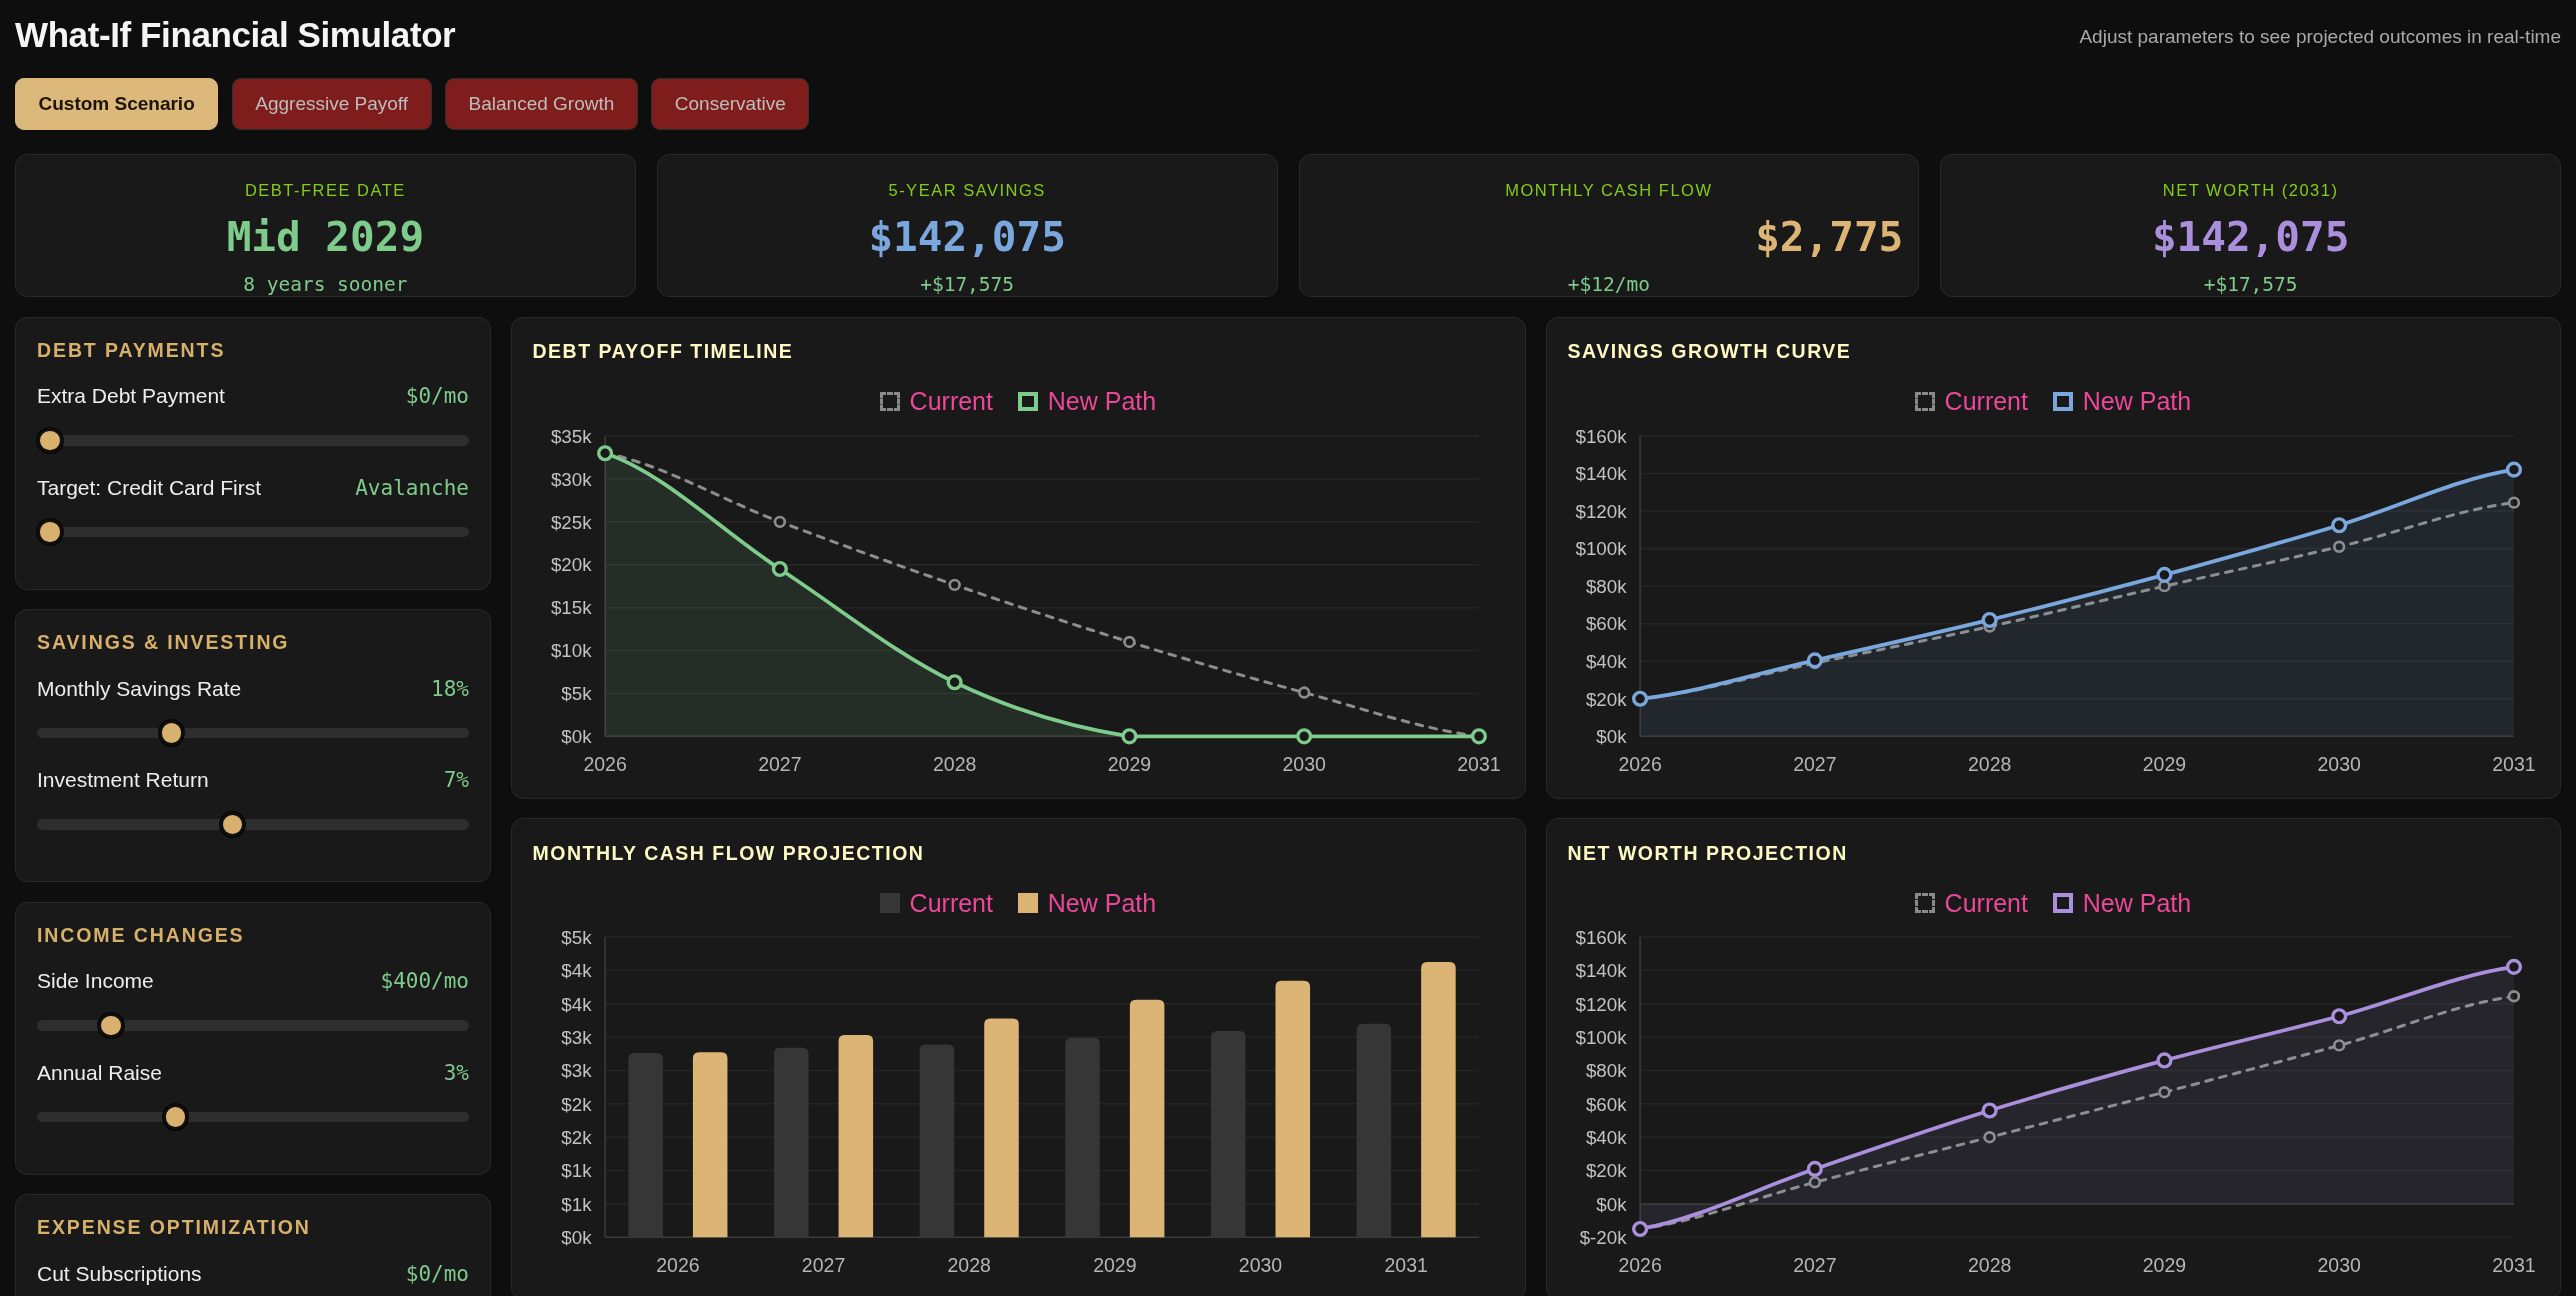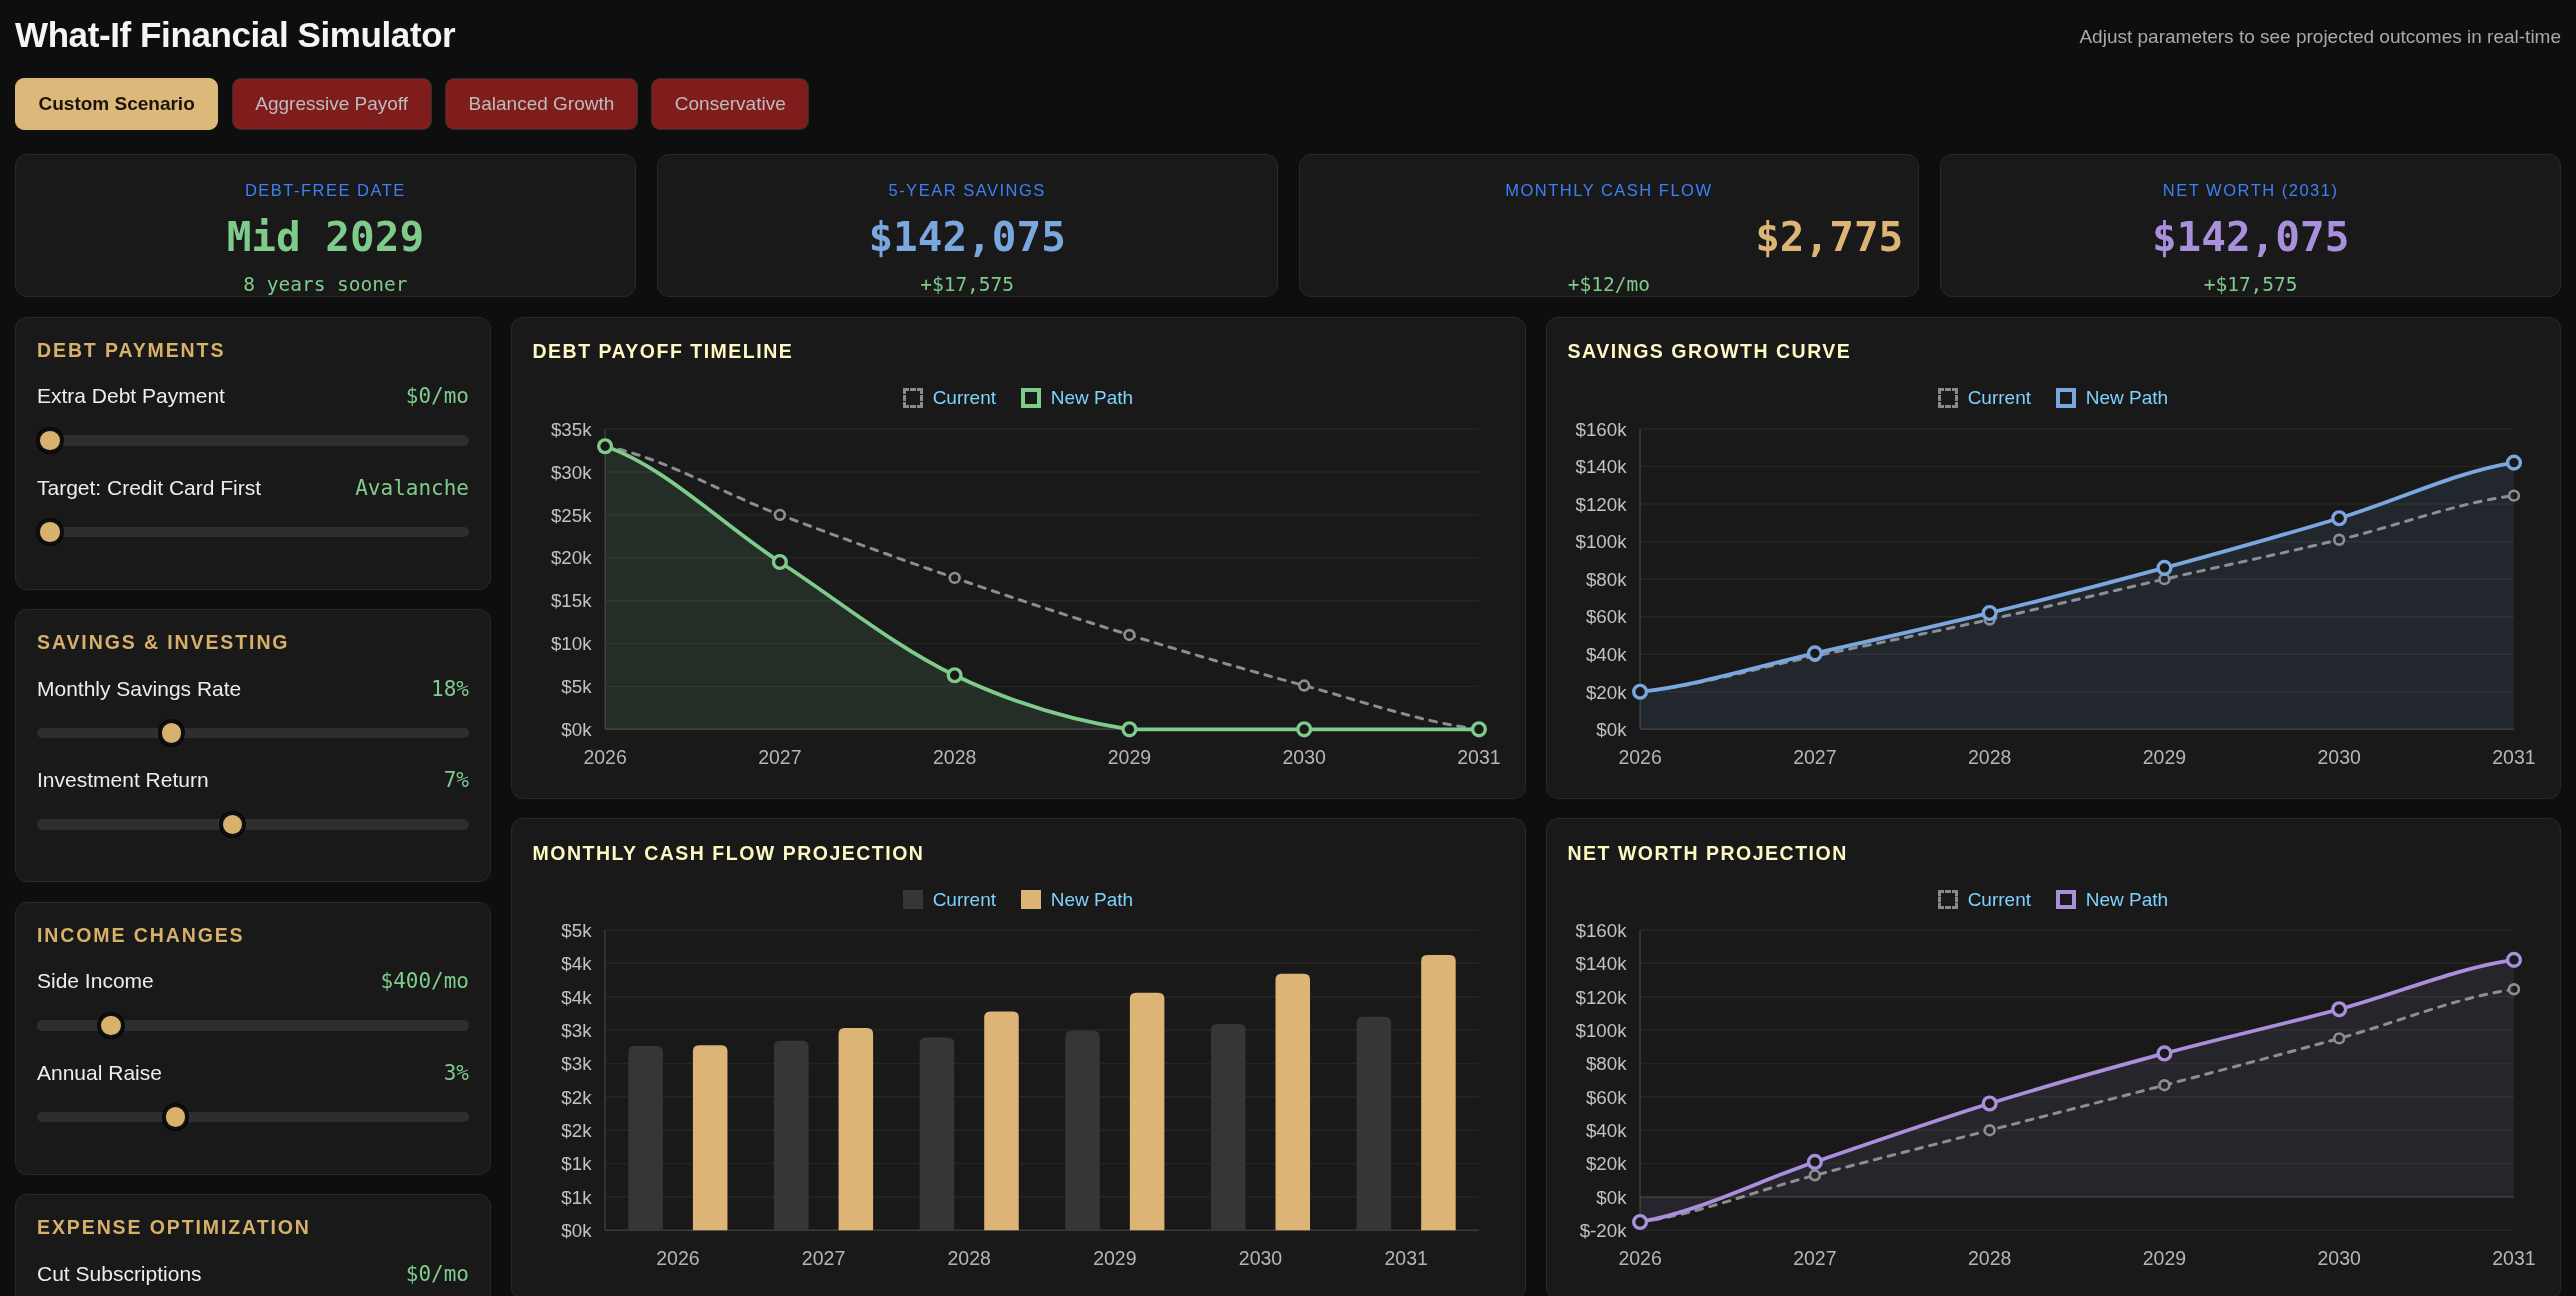--- a/index.html
+++ b/index.html
@@ -24,21 +24,21 @@
     background:#7f1d1d; border:1.5px solid #303030; color:#bdbdbd;
   }
   .scenario-btn.active { background:#dcb87a; border-color:#dcb87a; color:#1b1408; font-weight:700; }
 
   
   #stats { display:grid; grid-template-columns:repeat(4,1fr); gap:21px; margin-top:24px; }
   .stat-card {
     background:#191919; border:1.5px solid #292929; border-radius:12px;
     padding:25.5px 15px 22.5px; text-align:center; height:143px;
   }
-  .stat-label { font-size:16.5px; letter-spacing:1.5px; color:#3b82f6; font-weight:500; }
+  .stat-label { font-size:16.5px; letter-spacing:1.5px; color:#84cc16; font-weight:500; }
   .stat-value { font-size:41px; font-weight:700; margin-top:13.5px; }
   .stat-delta { font-size:19.5px; margin-top:12px; }
 
   
   main { display:grid; grid-template-columns:476px 1fr; gap:19.5px; margin-top:19.5px; }
   #panels { display:flex; flex-direction:column; gap:19.5px; }
   .panel {
     background:#191919; border:1.5px solid #292929; border-radius:12px;
     padding:21px 21px 44px;
   }
@@ -55,21 +55,21 @@
 
   
   #charts { display:grid; grid-template-columns:1fr 1fr; grid-auto-rows:482px; gap:19.5px; }
   .chart-card {
     background:#191919; border:1.5px solid #292929; border-radius:12px;
     padding:22.5px 21px 15px; overflow:hidden;
   }
   .chart-title { font-size:19.5px; font-weight:700; letter-spacing:1.5px; color:#fef9c3; }
   .legend { display:flex; justify-content:center; gap:25.5px; margin-top:24px; }
   .legend-item { display:flex; align-items:center; gap:9.8px; cursor:pointer; }
-  .legend-label { font-size:19px; color:#7dd3fc; }
+  .legend-label { font-size:25px; color:#ec4899; }
   .legend-swatch { width:19.5px; height:19.5px; }
   .chart-svg { display:block; margin-top:7.5px; }
 </style>
 </head>
 <body>
 
 <header>
   <h1 id="page-title">What-If Financial Simulator</h1>
   <div id="header-subtitle">Adjust parameters to see projected outcomes in real-time</div>
 </header>

